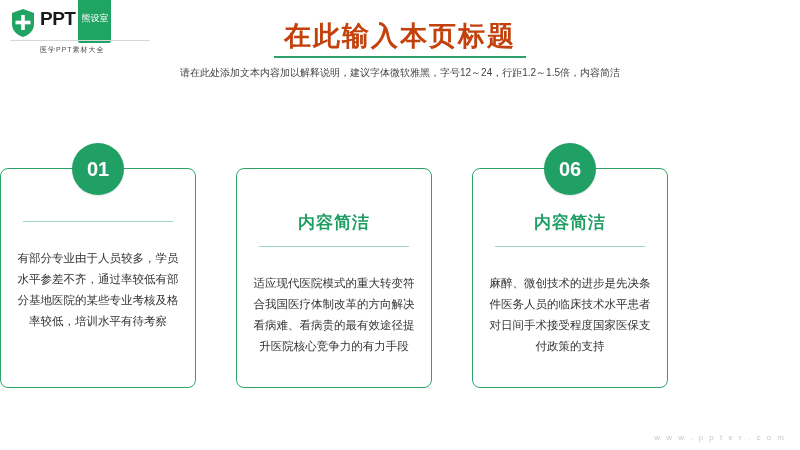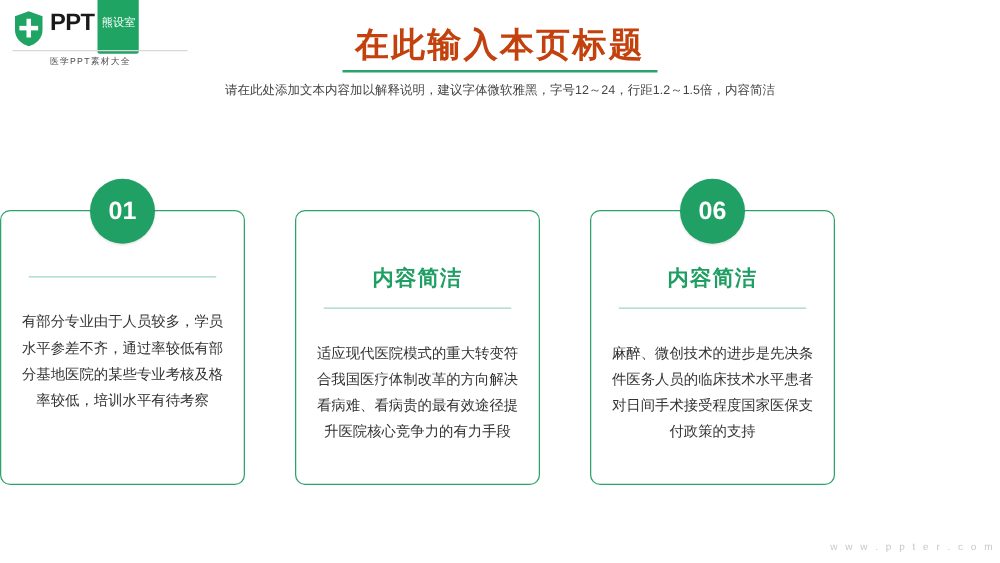--- a/index.html
+++ b/index.html
@@ -160,21 +160,21 @@
     margin: 26px 16px 0 16px;
     font-size: 11.5px;
     color: #333333;
     line-height: 21px;
     text-align: center;
   }
 
   
   .footer-mark {
     position: absolute;
-    right: 4px;
+    right: 14px;
     bottom: 8px;
     font-size: 8px;
     color: #c8c8c8;
     letter-spacing: 2px;
   }
 </style>
 </head>
 <body>
 
 <div class="logo-wrap">

